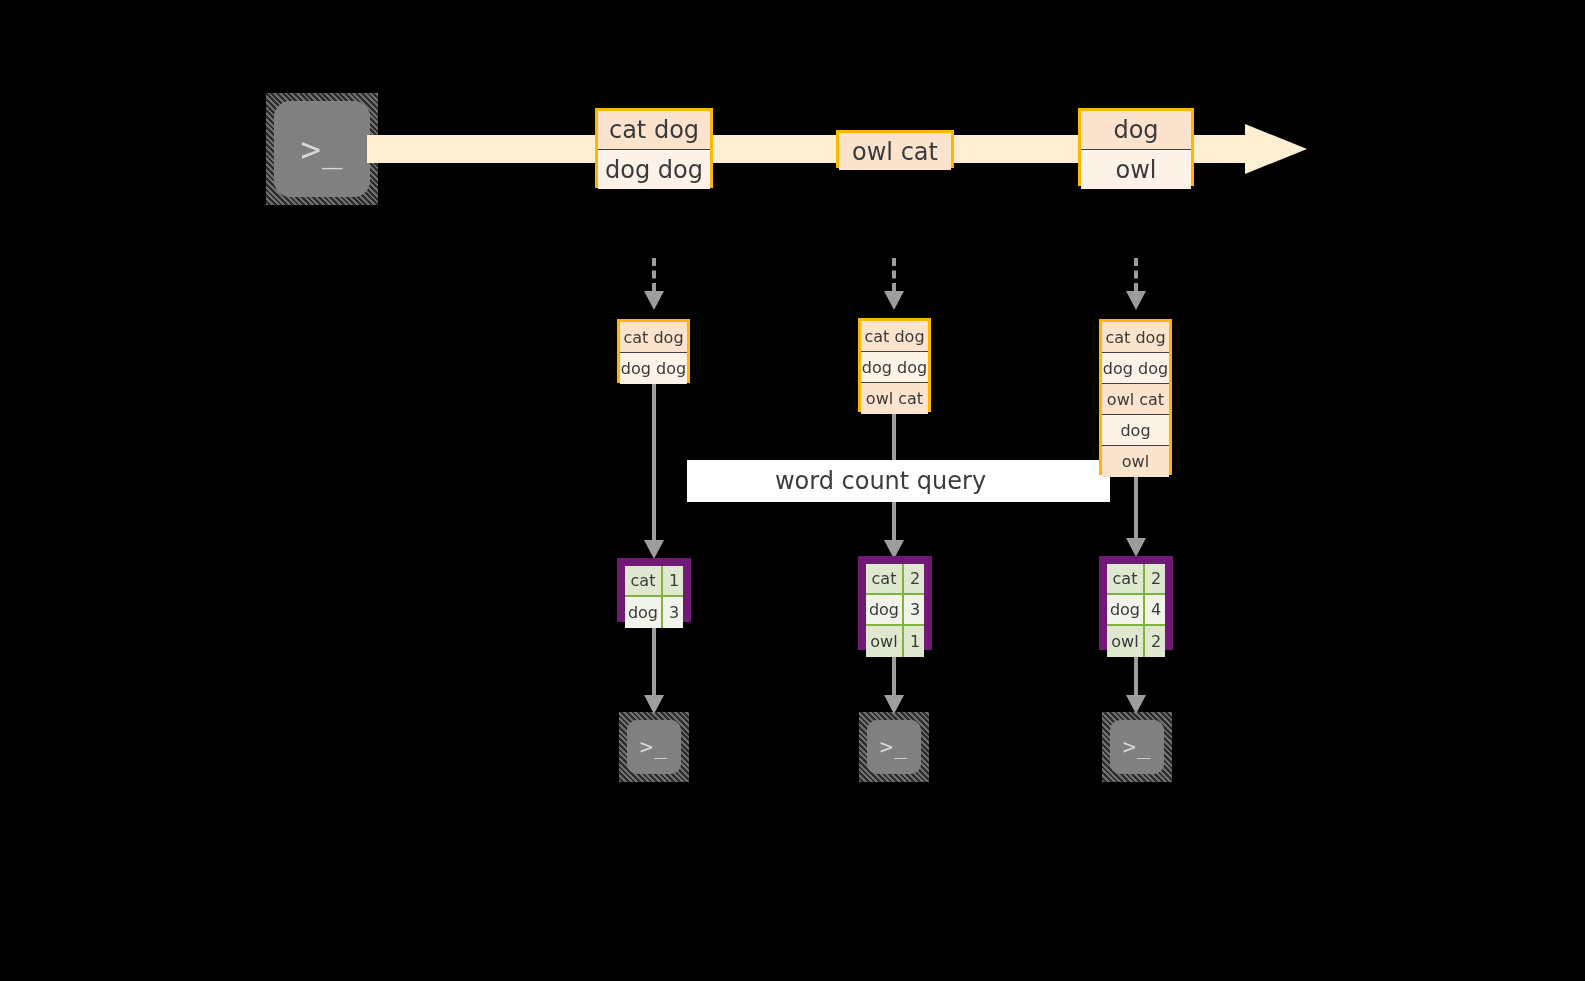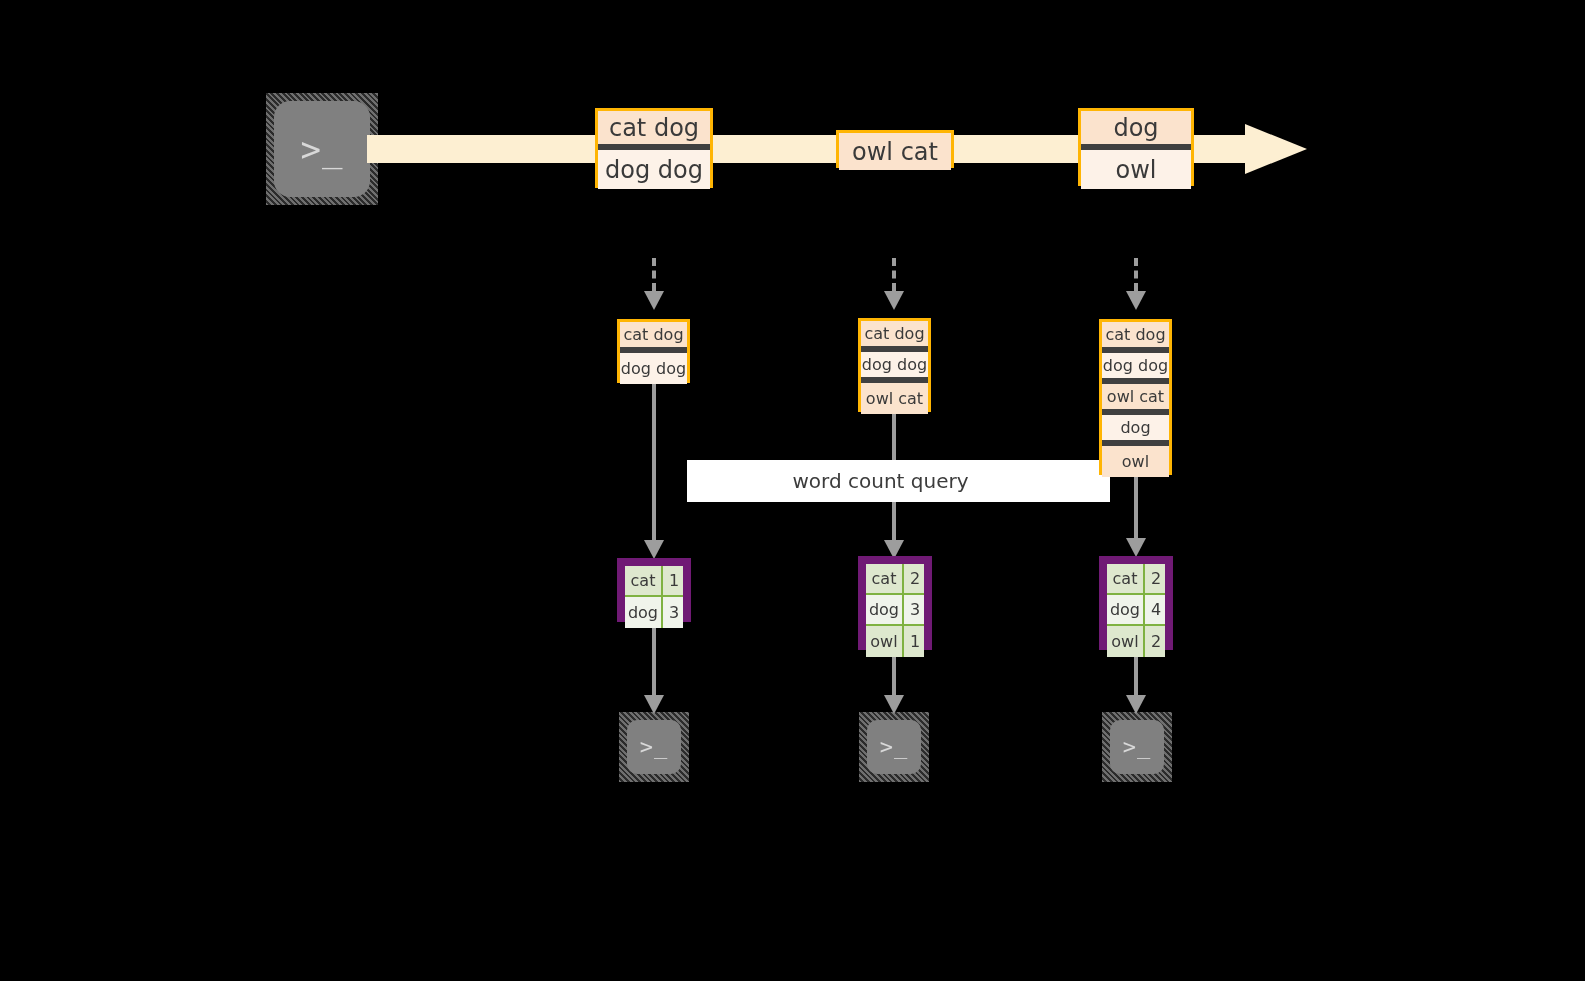--- a/index.html
+++ b/index.html
@@ -86,21 +86,21 @@
     z-index: 5;
   }
   .logbox .row {
     box-sizing: border-box;
     display: flex;
     align-items: center;
     justify-content: center;
     color: #3a3a3a;
     white-space: nowrap;
     background: #FBE3CD;
-    border-bottom: 6px solid #404040;
+    border-bottom: 1px solid #404040;
   }
   .logbox .row:nth-child(even) { background: #FDF2E8; }
   .logbox .row:last-child { border-bottom: none; }
 
   .logbox.top .row { height: 39px; font-size: 24px; }
   .logbox.top.single .row { height: 37px; }
   .logbox.mid .row { height: 31px; font-size: 16px; }
 
   
   .wctable {
@@ -175,21 +175,21 @@
     top: 460px;
     width: 423px;
     height: 42px;
     background: #FFFFFF;
     z-index: 4;
     display: flex;
     align-items: center;
     justify-content: center;
   }
   .query-band .txt {
-    font-size: 20px;
+    font-size: 24px;
     color: #3c3c3c;
     white-space: nowrap;
     transform: translateX(-18px);
   }
 </style>
 </head>
 <body>
 
 <div id="canvas">
 

